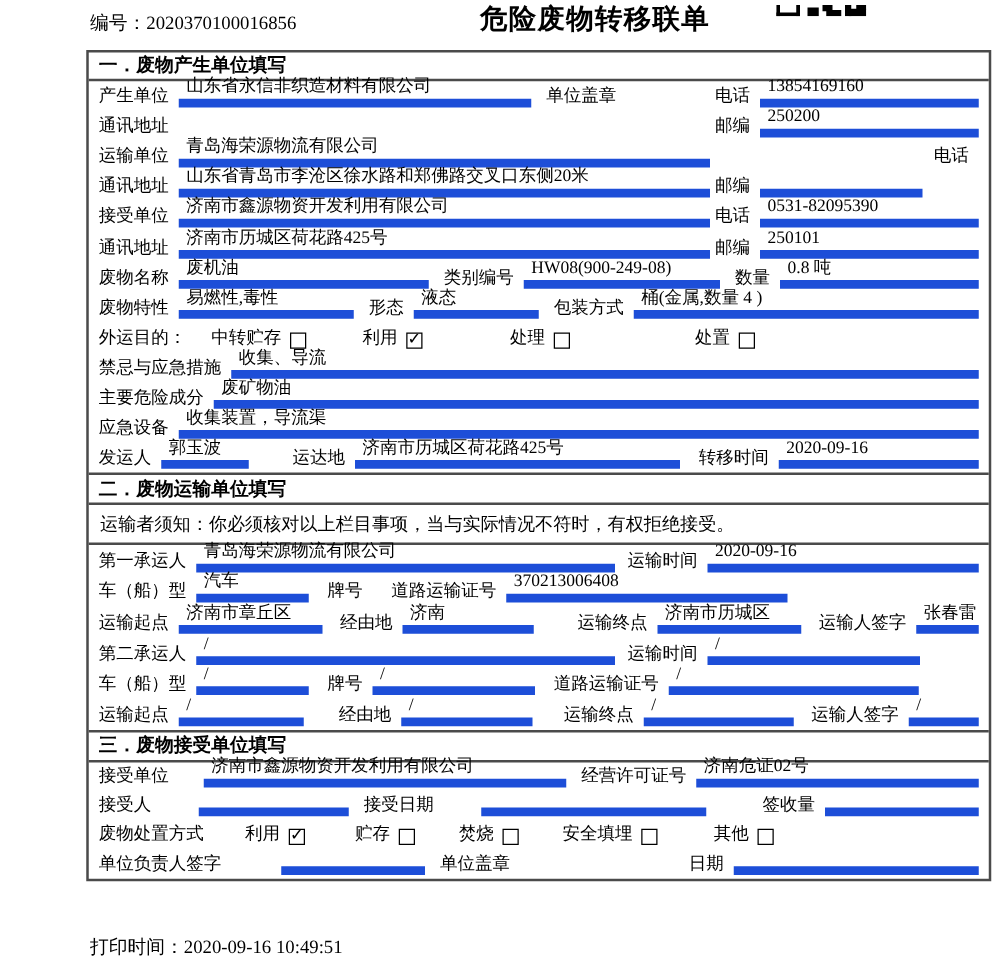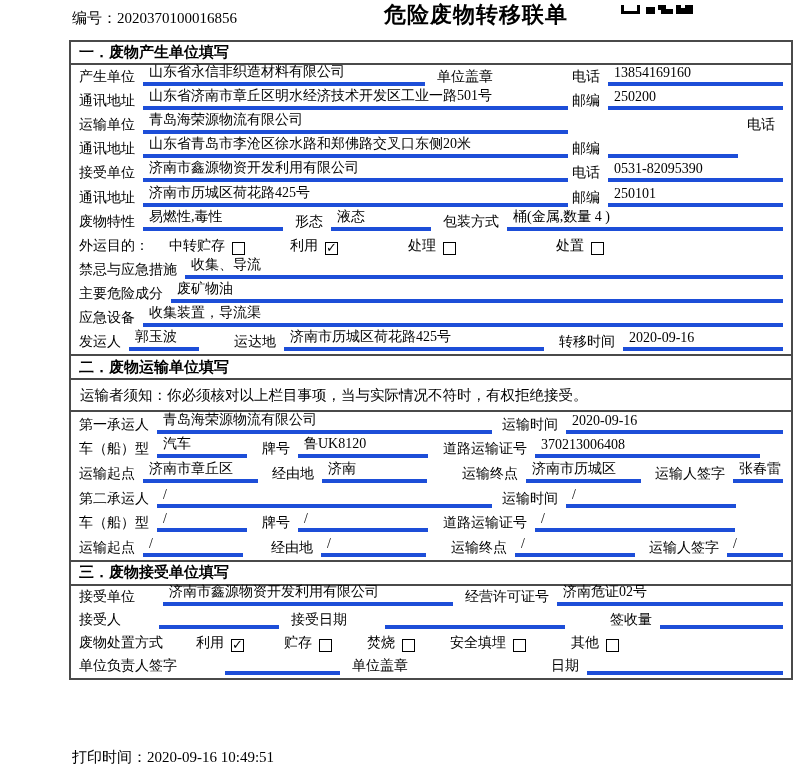--- a/index.html
+++ b/index.html
@@ -22,21 +22,21 @@
   .sec-h.first { height:23px; }
   .sec-h.mid { height:26px; border-top:2px solid #4a4a4a; }
   .notice { display:flex; align-items:center; height:32px; padding:0 9px; font-size:14.5px;
     border-bottom:2px solid #4a4a4a; white-space:nowrap; }
 
   .row { display:flex; align-items:flex-end; padding:0 8px 3px 8px; font-size:14px; }
   .rw1 { height:24.1px; }
   .rw2 { height:24.6px; }
   .rw3 { height:23.2px; }
   .lbl { white-space:nowrap; margin-right:8px; }
-  .val { border-bottom:4px solid #1d4ed8; padding:0 6px 1px 6px; white-space:nowrap;
+  .val { border-bottom:7px solid #1d4ed8; padding:0 6px 1px 6px; white-space:nowrap;
     min-height:18px; overflow:hidden; }
   .val.fill { flex:1; }
   .opt { white-space:nowrap; display:flex; align-items:flex-end; }
   .cb { display:inline-block; width:13px; height:13px; border:1.5px solid #000;
     margin-left:7px; position:relative; }
   .cb.checked::after { content:"✓"; position:absolute; left:0px; top:-3px; font-size:13px;
     font-weight:bold; font-family:"DejaVu Sans",sans-serif; }
 
   .print-line { position:absolute; left:36px; top:748px; font-size:15px; white-space:nowrap; }
   .page-edge { position:absolute; right:2px; top:0; width:2px; height:768px; background:#b9b9b9; }
@@ -73,21 +73,20 @@
     <div class="row rw1">
       <span class="lbl">产生单位</span>
       <span class="val" style="width:282px">山东省永信非织造材料有限公司</span>
       <span class="lbl" style="margin-left:12px">单位盖章</span>
       <span class="lbl" style="margin-left:auto">电话</span>
       <span class="val" style="width:175px">13854169160</span>
     </div>
 
     <div class="row rw1">
       <span class="lbl">通讯地址</span>
-      <span class="val" style="width:425px">山东省济南市章丘区明水经济技术开发区工业一路501号</span>
       <span class="lbl" style="margin-left:auto">邮编</span>
       <span class="val" style="width:175px">250200</span>
     </div>
 
     <div class="row rw1">
       <span class="lbl">运输单位</span>
       <span class="val" style="width:425px">青岛海荣源物流有限公司</span>
       <span class="lbl" style="margin-left:auto">电话</span>
     </div>
 
@@ -105,20 +104,28 @@
       <span class="val" style="width:175px">0531-82095390</span>
     </div>
 
     <div class="row rw1">
       <span class="lbl">通讯地址</span>
       <span class="val" style="width:425px">济南市历城区荷花路425号</span>
       <span class="lbl" style="margin-left:auto">邮编</span>
       <span class="val" style="width:175px">250101</span>
     </div>
 
+    <div class="row rw1">
+      <span class="lbl">废物名称</span>
+      <span class="val" style="width:200px">废机油</span>
+      <span class="lbl" style="margin-left:12px">类别编号</span>
+      <span class="val" style="width:157px">HW08(900-249-08)</span>
+      <span class="lbl" style="margin-left:12px">数量</span>
+      <span class="val fill">0.8 吨</span>
+    </div>
 
     <div class="row rw1">
       <span class="lbl">废物特性</span>
       <span class="val" style="width:140px">易燃性,毒性</span>
       <span class="lbl" style="margin-left:12px">形态</span>
       <span class="val" style="width:100px">液态</span>
       <span class="lbl" style="margin-left:12px">包装方式</span>
       <span class="val fill">桶(金属,数量 4 )</span>
     </div>
 
@@ -173,21 +180,20 @@
       <span class="lbl">第一承运人</span>
       <span class="val" style="width:335px">青岛海荣源物流有限公司</span>
       <span class="lbl" style="margin-left:10px">运输时间</span>
       <span class="val fill">2020-09-16</span>
     </div>
 
     <div class="row rw2">
       <span class="lbl">车（船）型</span>
       <span class="val" style="width:90px">汽车</span>
       <span class="lbl" style="margin-left:15px">牌号</span>
-      <span class="val" style="width:130px">鲁UK8120</span>
       <span class="lbl" style="margin-left:15px">道路运输证号</span>
       <span class="val" style="width:225px">370213006408</span>
     </div>
 
     <div class="row rw2">
       <span class="lbl">运输起点</span>
       <span class="val" style="width:115px">济南市章丘区</span>
       <span class="lbl" style="margin-left:14px">经由地</span>
       <span class="val" style="width:105px">济南</span>
       <span class="lbl" style="margin-left:35px">运输终点</span>

